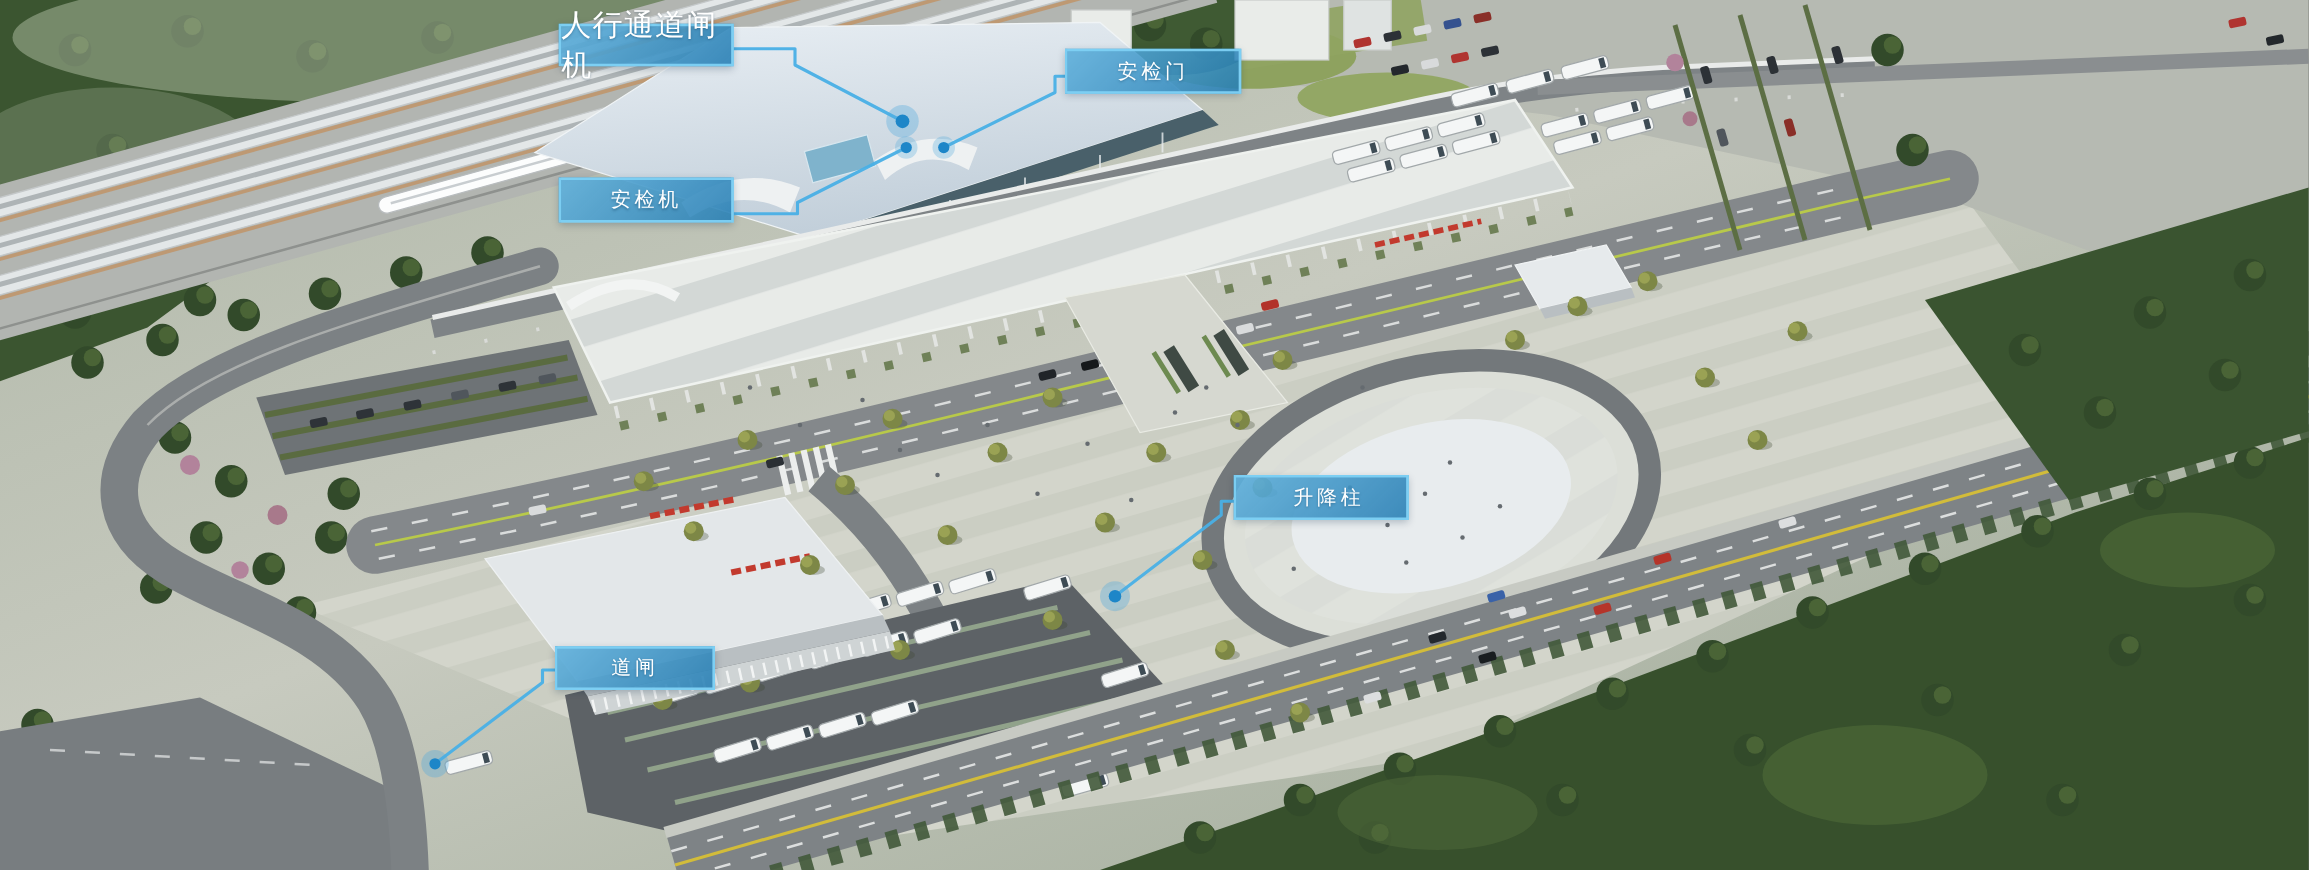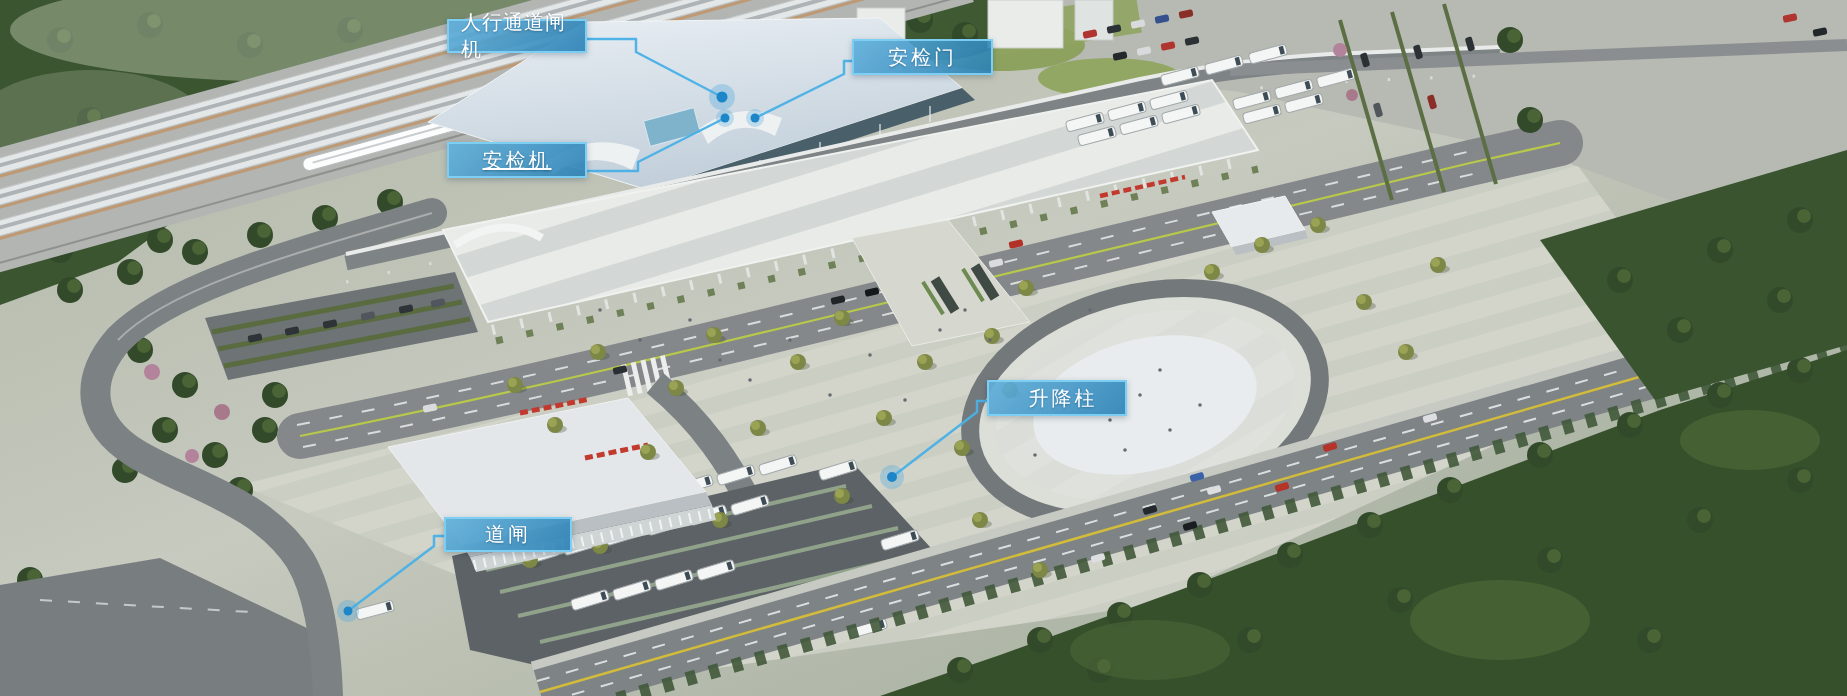--- a/index.html
+++ b/index.html
@@ -4,26 +4,26 @@
 <style>
   html,body{margin:0;padding:0;background:#222;}
   .stage{position:relative;width:1847px;height:696px;overflow:hidden;
          font-family:"Liberation Sans","DejaVu Sans",sans-serif;}
   .stage svg.scene{position:absolute;left:0;top:0;}
   .stage svg.overlay{position:absolute;left:0;top:0;pointer-events:none;}
   .callout{position:absolute;display:flex;align-items:center;justify-content:center;
            box-sizing:border-box;
            background:linear-gradient(135deg,rgba(96,176,219,.92),rgba(38,126,180,.88));
            border:2px solid rgba(126,209,244,.95);
-           color:#fff;font-size:20px;letter-spacing:3px;
+           color:#fff;font-size:16px;letter-spacing:3px;
            text-shadow:0 1px 2px rgba(0,40,70,.35);
            box-shadow:0 2px 6px rgba(0,30,60,.25);}
-  .c1{left:447px;top:19px;width:140px;height:34px;font-size:20px;letter-spacing:1px;padding-left:12px;}
+  .c1{left:447px;top:19px;width:140px;height:34px;font-size:24px;letter-spacing:1px;}
   .c2{left:852px;top:39px;width:141px;height:36px;}
-  .c3{left:447px;top:142px;width:140px;height:36px;text-decoration:underline;}
+  .c3{left:447px;top:142px;width:140px;height:36px;}
   .c4{left:987px;top:380px;width:140px;height:36px;padding-left:12px;}
   .c5{left:444px;top:517px;width:128px;height:35px;}
 </style>
 </head>
 <body>
 
 <div class="stage">
 
 <svg class="scene" width="1847" height="696" viewBox="0 0 1847 696">
   <defs>

